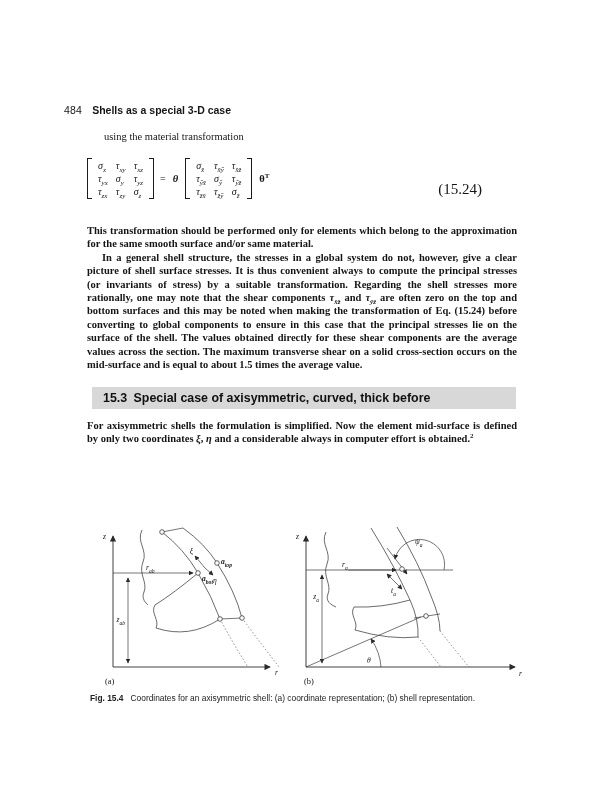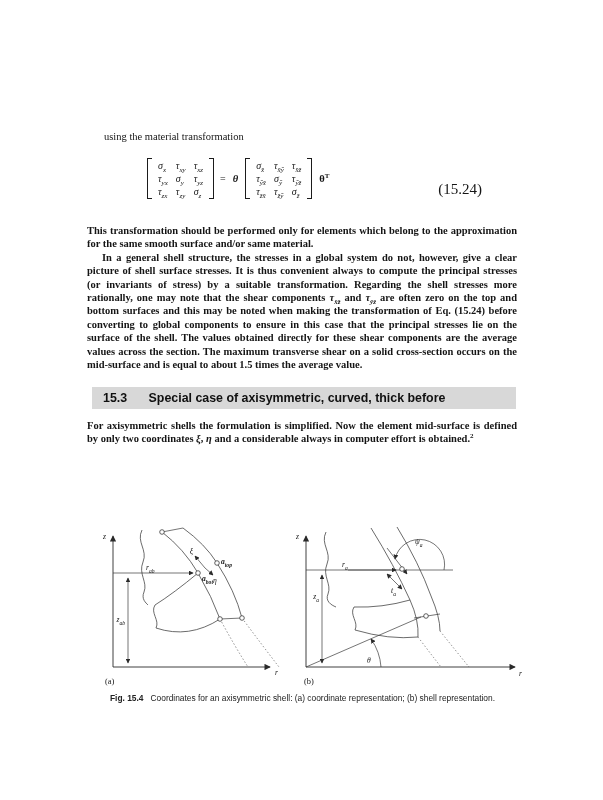--- a/index.html
+++ b/index.html
@@ -16,60 +16,64 @@
   
   .lead{position:absolute;top:131px;left:104px;font-size:10.5px;}
   .col{position:absolute;left:87px;width:430px;font-size:10.5px;line-height:13.4px;text-align:justify;}
   .col p{margin:0;font-weight:bold;}
   .col p.ind{text-indent:15px;}
   sub{font-size:7px;line-height:0;}
   sup{font-size:7px;line-height:0;}
   .it{font-style:italic;}
   
   .eqwrap{position:absolute;top:158px;left:87px;width:430px;height:62px;}
-  .eqrow{display:flex;align-items:center;margin-left:60px;font-size:10px;}
+  .eqrow{display:flex;align-items:center;font-size:10px;}
   .mat{display:grid;grid-template-columns:repeat(3,auto);column-gap:8px;row-gap:2px;
     padding:2px 6px;align-items:baseline;}
   .mcell{font-style:italic;white-space:nowrap;}
   .mcell sub{font-style:italic;}
   .brl,.brr{width:4px;align-self:stretch;}
   .brl{border:1.2px solid #1b1b1b;border-right:none;}
   .brr{border:1.2px solid #1b1b1b;border-left:none;}
   .theta{font-weight:700;font-style:italic;margin:0 7px;font-size:10.5px;}
   .thetaT{font-weight:700;margin-left:7px;font-size:10.5px;}
   .thetaT sup{font-weight:700;}
   .eqnum{position:absolute;right:35px;top:50%;transform:translateY(-50%);font-size:15px;font-style:normal;}
   
   .secbar{position:absolute;top:387px;left:92px;width:424px;height:22px;background:#d8d8d8;
     font-family:"Liberation Sans","DejaVu Sans",sans-serif;font-weight:700;font-size:12.4px;
     line-height:22px;color:#101010;white-space:nowrap;}
-  .secbar .secnum{margin-left:11px;margin-right:18px;}
+  .secbar .secnum{margin-left:11px;margin-right:3px;}
   
   .fig-svg{position:absolute;top:527px;}
   #figA{left:96px;}
   #figB{left:293px;}
   .caption{position:absolute;top:693px;left:90px;width:430px;
-    font-family:"Liberation Sans","DejaVu Sans",sans-serif;font-size:8.4px;color:#222;margin-left:20px;}
+    font-family:"Liberation Sans","DejaVu Sans",sans-serif;font-size:8.4px;color:#222;}
   .caption .clabel{font-weight:700;margin-right:7px;}
   
   .ax{stroke:#2a2a2a;stroke-width:0.9;fill:none;}
   .ln{stroke:#3a3a3a;stroke-width:0.7;fill:none;}
   .crv{stroke:#3a3a3a;stroke-width:0.75;fill:none;}
   .dsh{stroke:#4a4a4a;stroke-width:0.7;fill:none;stroke-dasharray:1.3,2.2;}
   .node{fill:#ffffff;stroke:#3a3a3a;stroke-width:0.8;}
   .flab{font-family:"Liberation Serif","DejaVu Serif",serif;font-style:italic;font-size:7.6px;fill:#151515;}
   .fbold{font-weight:700;}
   .fsub{font-size:5.6px;}
   .ftag{font-family:"Liberation Serif","DejaVu Serif",serif;font-style:normal;font-size:8.4px;fill:#151515;}
 </style>
 </head>
 <body>
 
 <div class="page">
 
+  <div class="runhead">
+    <span class="num">484</span>
+    <span class="ttl">Shells as a special 3-D case</span>
+  </div>
 
   <div class="lead">using the material transformation</div>
 
   <div class="eqwrap">
     <div class="eqrow">
       <span class="brl"></span>
       <span class="mat">
           <span class="mcell"><span>σ</span><sub>x</sub></span>
           <span class="mcell"><span>τ</span><sub>xy</sub></span>
           <span class="mcell"><span>τ</span><sub>xz</sub></span>

